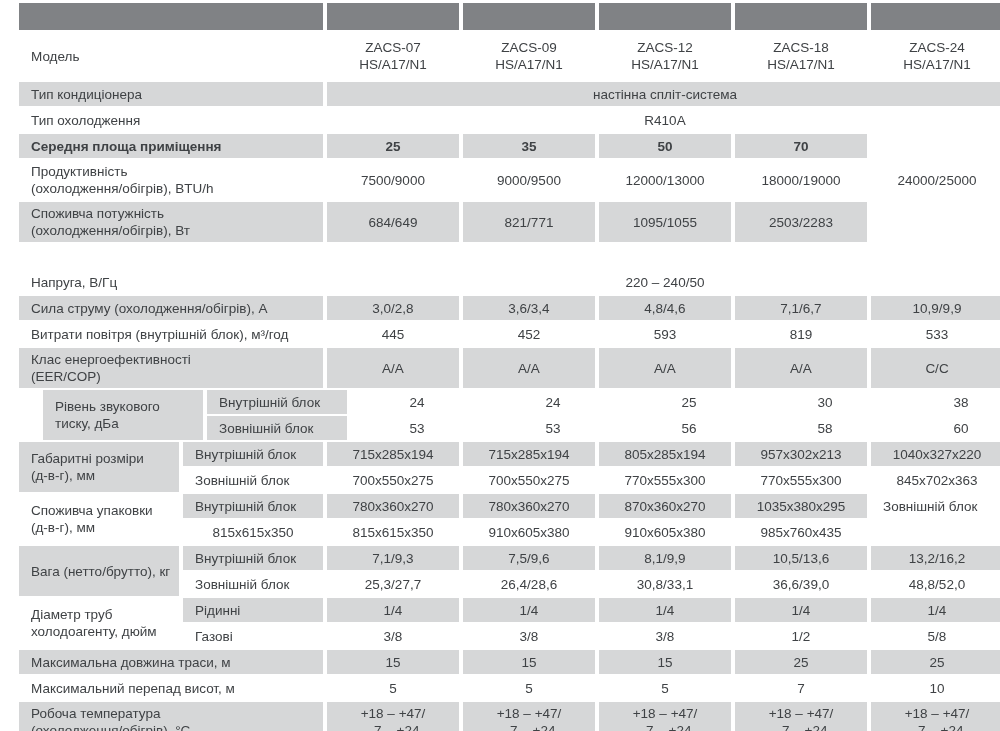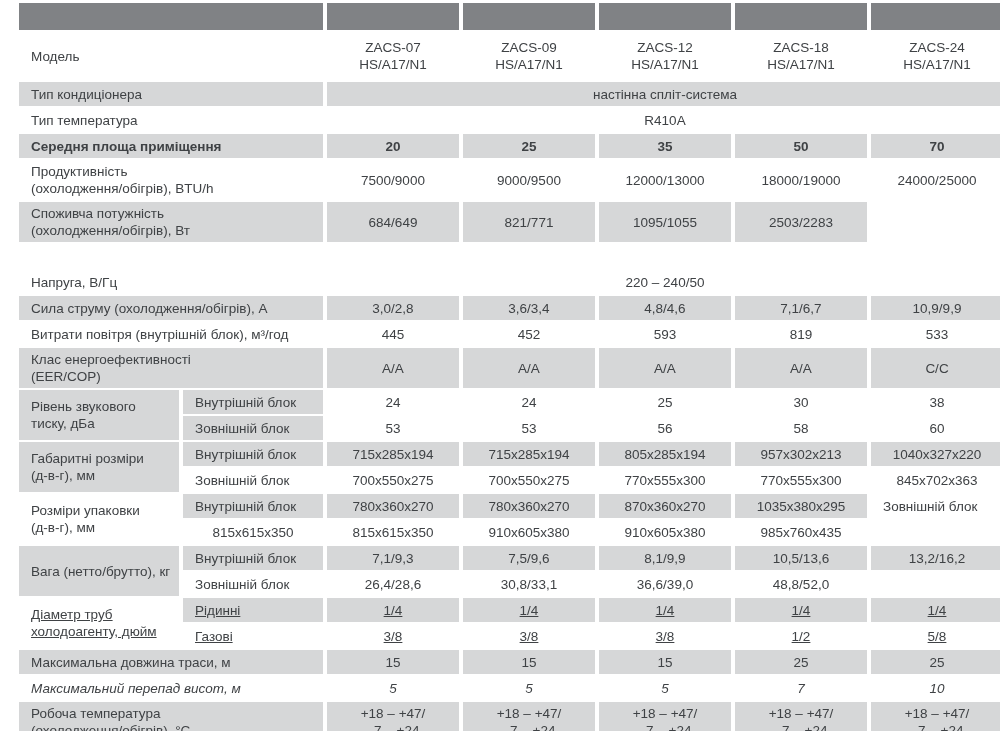--- a/index.html
+++ b/index.html
@@ -62,26 +62,25 @@
         <div class="cell val white">ZACS-18
 HS/A17/N1</div>
         <div class="cell val white">ZACS-24
 HS/A17/N1</div>
       </div>
       <div class="row plain" style="grid-auto-rows: 24px;">
         <div class="cell lbl gray">Тип кондиціонера</div>
         <div class="cell val merged gray">настінна спліт-система</div>
       </div>
       <div class="row plain" style="grid-auto-rows: 24px;">
-        <div class="cell lbl white">Тип температура</div>
+        <div class="cell lbl white">Тип охолодження</div>
         <div class="cell val merged white">R410A</div>
       </div>
       <div class="row plain" style="grid-auto-rows: 24px; font-weight: bold;">
         <div class="cell lbl gray">Середня площа приміщення</div>
-        <div class="cell val gray">20</div>
         <div class="cell val gray">25</div>
         <div class="cell val gray">35</div>
         <div class="cell val gray">50</div>
         <div class="cell val gray">70</div>
       </div>
       <div class="row plain" style="grid-auto-rows: 40px;">
         <div class="cell lbl white">Продуктивність
 (охолодження/обігрів), BTU/h</div>
         <div class="cell val white">7500/9000</div>
         <div class="cell val white">9000/9500</div>
@@ -119,21 +118,21 @@
       </div>
       <div class="row plain" style="grid-auto-rows: 40px;">
         <div class="cell lbl gray">Клас енергоефективності
 (EER/COP)</div>
         <div class="cell val gray">А/А</div>
         <div class="cell val gray">А/А</div>
         <div class="cell val gray">А/А</div>
         <div class="cell val gray">А/А</div>
         <div class="cell val gray">С/С</div>
       </div>
-      <div class="row grouped" style="grid-auto-rows: 24px;">
+      <div class="row grouped" style="grid-auto-rows: 24px; margin-left: 24px;">
         <div class="cell lbl glabel gray">Рівень звукового
 тиску, дБа</div>
         <div class="cell lbl gray">Внутрішній блок</div>
         <div class="cell val white">24</div>
         <div class="cell val white">24</div>
         <div class="cell val white">25</div>
         <div class="cell val white">30</div>
         <div class="cell val white">38</div>
         <div class="cell lbl gray">Зовнішній блок</div>
         <div class="cell val white">53</div>
@@ -152,21 +151,21 @@
         <div class="cell val gray">957x302x213</div>
         <div class="cell val gray">1040x327x220</div>
         <div class="cell lbl white">Зовнішній блок</div>
         <div class="cell val white">700x550x275</div>
         <div class="cell val white">700x550x275</div>
         <div class="cell val white">770x555x300</div>
         <div class="cell val white">770x555x300</div>
         <div class="cell val white">845x702x363</div>
       </div>
       <div class="row grouped" style="grid-auto-rows: 24px;">
-        <div class="cell lbl glabel white">Розміри упаковки
+        <div class="cell lbl glabel white">Споживча упаковки
 (д-в-г), мм</div>
         <div class="cell lbl gray">Внутрішній блок</div>
         <div class="cell val gray">780x360x270</div>
         <div class="cell val gray">780x360x270</div>
         <div class="cell val gray">870x360x270</div>
         <div class="cell val gray">1035x380x295</div>
         <div class="cell lbl white">Зовнішній блок</div>
         <div class="cell val white">815x615x350</div>
         <div class="cell val white">815x615x350</div>
         <div class="cell val white">910x605x380</div>
@@ -175,26 +174,27 @@
       </div>
       <div class="row grouped" style="grid-auto-rows: 24px;">
         <div class="cell lbl glabel gray">Вага (нетто/брутто), кг</div>
         <div class="cell lbl gray">Внутрішній блок</div>
         <div class="cell val gray">7,1/9,3</div>
         <div class="cell val gray">7,5/9,6</div>
         <div class="cell val gray">8,1/9,9</div>
         <div class="cell val gray">10,5/13,6</div>
         <div class="cell val gray">13,2/16,2</div>
         <div class="cell lbl white">Зовнішній блок</div>
+        <div class="cell val white">25,3/27,7</div>
         <div class="cell val white">26,4/28,6</div>
         <div class="cell val white">30,8/33,1</div>
         <div class="cell val white">36,6/39,0</div>
         <div class="cell val white">48,8/52,0</div>
       </div>
-      <div class="row grouped" style="grid-auto-rows: 24px; text-decoration: underline;">
+      <div class="row grouped" style="grid-auto-rows: 24px;">
         <div class="cell lbl glabel white">Діаметр труб
 холодоагенту, дюйм</div>
         <div class="cell lbl gray">Рідинні</div>
         <div class="cell val gray">1/4</div>
         <div class="cell val gray">1/4</div>
         <div class="cell val gray">1/4</div>
         <div class="cell val gray">1/4</div>
         <div class="cell val gray">1/4</div>
         <div class="cell lbl white">Газові</div>
         <div class="cell val white">3/8</div>
@@ -204,21 +204,21 @@
         <div class="cell val white">5/8</div>
       </div>
       <div class="row plain" style="grid-auto-rows: 24px;">
         <div class="cell lbl gray">Максимальна довжина траси, м</div>
         <div class="cell val gray">15</div>
         <div class="cell val gray">15</div>
         <div class="cell val gray">15</div>
         <div class="cell val gray">25</div>
         <div class="cell val gray">25</div>
       </div>
-      <div class="row plain" style="grid-auto-rows: 24px; font-style: italic;">
+      <div class="row plain" style="grid-auto-rows: 24px;">
         <div class="cell lbl white">Максимальний перепад висот, м</div>
         <div class="cell val white">5</div>
         <div class="cell val white">5</div>
         <div class="cell val white">5</div>
         <div class="cell val white">7</div>
         <div class="cell val white">10</div>
       </div>
       <div class="row plain" style="grid-auto-rows: 40px;">
         <div class="cell lbl gray">Робоча температура
 (охолодження/обігрів), °С</div>

